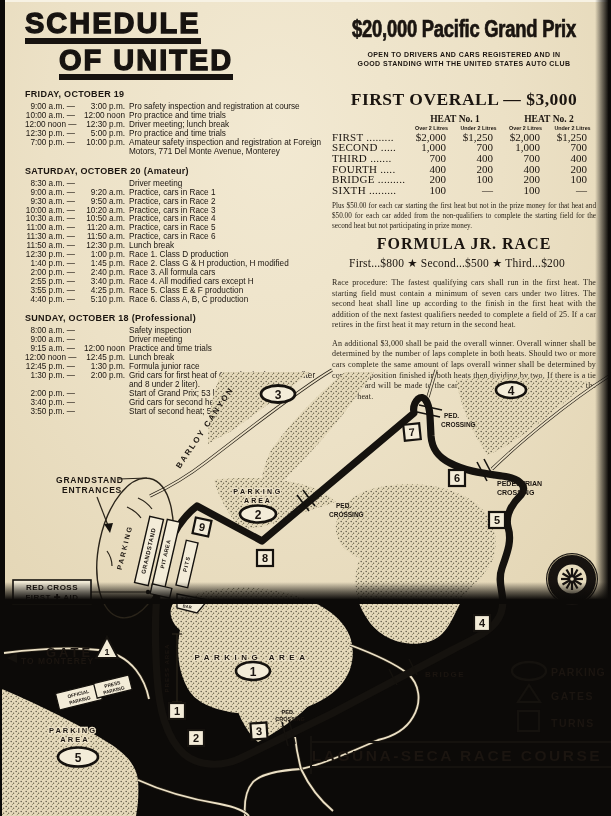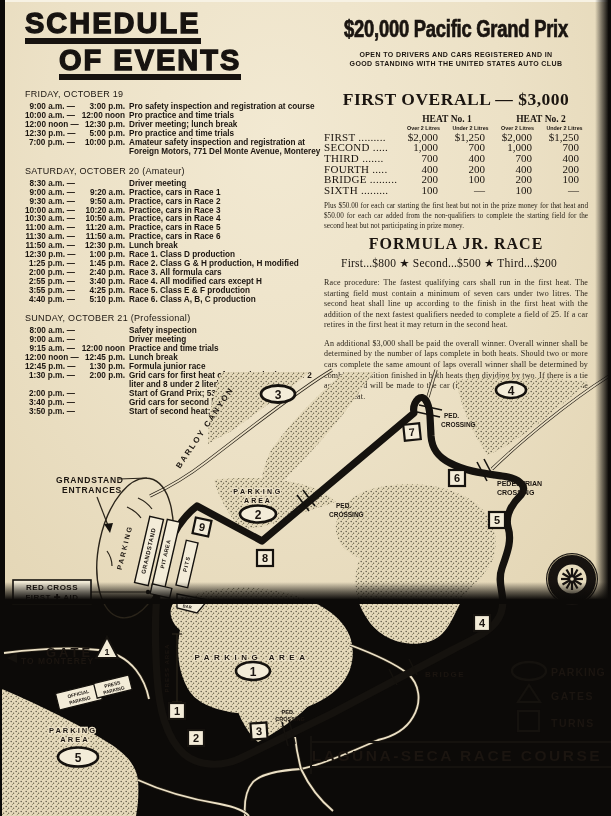--- a/index.html
+++ b/index.html
@@ -21,28 +21,28 @@
 
   
   .left-col{position:absolute;left:25px;top:10px;width:303px;}
   .sched-title{line-height:1;}
   .sched-title .t1,.sched-title .t2{
     display:inline-block;font-weight:bold;font-size:29px;letter-spacing:2px;
     -webkit-text-stroke:1.3px #171310;color:#171310;
     border-bottom:6px solid #171310;padding-bottom:1px;line-height:.92;
   }
   .sched-title .t2{margin-left:34px;margin-top:3px;}
-  .dayhdr{font-size:9px;font-weight:normal;letter-spacing:.3px;margin:9px 0 4px 0;}
+  .dayhdr{font-size:9px;font-weight:bold;letter-spacing:.3px;margin:9px 0 4px 0;}
   .srow{display:grid;grid-template-columns:50px 46px 1fr;column-gap:4px;
-    font-size:8.2px;line-height:8.9px;font-weight:bold;}
+    font-size:8.2px;line-height:8.9px;}
   .srow .c1,.srow .c2{text-align:right;white-space:nowrap;}
   .srow .c3{text-align:left;}
 
   
-  .right-col{position:absolute;left:324px;top:16px;width:264px;text-align:center;}
+  .right-col{position:absolute;left:332px;top:16px;width:264px;text-align:center;}
   .ptitle{position:relative;left:50%;transform:translateX(-50%) scaleX(.8);
     display:inline-block;white-space:nowrap;font-weight:bold;font-size:23px;
     -webkit-text-stroke:.7px #171310;letter-spacing:-.3px;margin:0;}
   .psub{font-size:7px;font-weight:bold;letter-spacing:.4px;line-height:1.35;margin:7px 0 6px 0;}
   .fo{font-family:"Liberation Serif",serif;font-weight:bold;font-size:17.5px;
     letter-spacing:.5px;margin:20px 0 4px 0;}
   .heattbl{display:grid;grid-template-columns:76px repeat(4,1fr);
     font-family:"Liberation Serif",serif;text-align:center;}
   .heattbl .hh{font-weight:bold;font-size:9.5px;}
   .heattbl .hh1{grid-column:2/4;} .heattbl .hh2{grid-column:4/6;}
@@ -70,21 +70,21 @@
   .halo{stroke:#ece1c6;stroke-width:2.5px;paint-order:stroke;}
 </style>
 </head>
 <body>
 
 <div class="page">
 
   <div class="left-col">
     <div class="sched-title">
       <span class="t1">SCHEDULE</span><br>
-      <span class="t2">OF EVENTS</span>
+      <span class="t2">OF UNITED</span>
     </div>
 
     <section>
       <div class="dayhdr">FRIDAY, OCTOBER 19</div>
       <div>
 
           <div class="srow">
             <span class="c1">9:00 a.m. —</span>
             <span class="c2">3:00 p.m.</span>
             <span class="c3">Pro safety inspection and registration at course</span>
@@ -168,21 +168,21 @@
             <span class="c3">Lunch break</span>
           </div>
 
           <div class="srow">
             <span class="c1">12:30 p.m. —</span>
             <span class="c2">1:00 p.m.</span>
             <span class="c3">Race 1.  Class D production</span>
           </div>
 
           <div class="srow">
-            <span class="c1">1:25 p.m. —</span>
+            <span class="c1">1:40 p.m. —</span>
             <span class="c2">1:45 p.m.</span>
             <span class="c3">Race 2.  Class G &amp; H production, H modified</span>
           </div>
 
           <div class="srow">
             <span class="c1">2:00 p.m. —</span>
             <span class="c2">2:40 p.m.</span>
             <span class="c3">Race 3.  All formula cars</span>
           </div>
 
@@ -200,21 +200,21 @@
 
           <div class="srow">
             <span class="c1">4:40 p.m. —</span>
             <span class="c2">5:10 p.m.</span>
             <span class="c3">Race 6.  Class A, B, C production</span>
           </div>
         </div>
     </section>
 
     <section>
-      <div class="dayhdr">SUNDAY, OCTOBER 21 (Professional)</div>
+      <div class="dayhdr">SUNDAY, OCTOBER 18 (Professional)</div>
       <div>
 
           <div class="srow">
             <span class="c1">8:00 a.m. —</span>
             <span class="c2"></span>
             <span class="c3">Safety inspection</span>
           </div>
 
           <div class="srow">
             <span class="c1">9:00 a.m. —</span>

